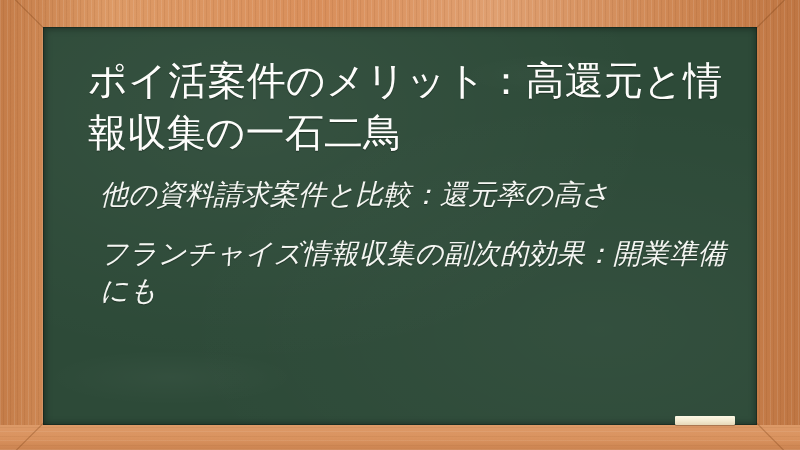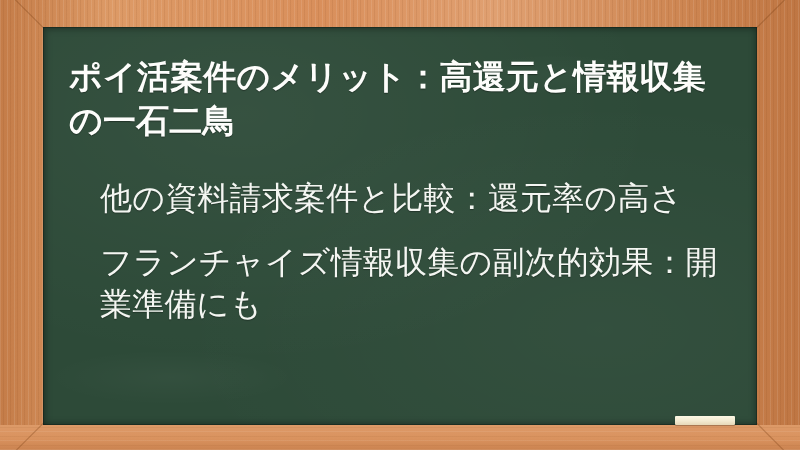--- a/index.html
+++ b/index.html
@@ -122,49 +122,50 @@
     inset: 0;
     background:
       radial-gradient(ellipse 180px 40px at 18% 88%, rgba(255,255,255,0.030), rgba(255,255,255,0) 70%),
       radial-gradient(ellipse 140px 30px at 72% 12%, rgba(255,255,255,0.025), rgba(255,255,255,0) 70%);
     pointer-events: none;
   }
 
   
   .title {
     position: absolute;
-    left: 26px;
+    left: 45px;
     top: 28px;
     width: 660px;
-    font-size: 33px;
+    font-size: 39px;
     line-height: 1.33;
-    font-weight: 700;
+    font-weight: 400;
     color: #fdfdfb;
     letter-spacing: 0.2px;
     text-shadow: 0 1px 1px rgba(0,0,0,0.35);
     white-space: pre-wrap;
   }
 
   .bullets {
     position: absolute;
     left: 57px;
     top: 150px;
     width: 640px;
     margin: 0;
     padding: 0;
     list-style: none;
   }
 
   .bullet {
-    font-size: 32px;
+    font-size: 28px;
     line-height: 1.32;
     color: #f4f6f2;
     letter-spacing: 0.2px;
     margin: 0 0 22px 0;
     text-shadow: 0 1px 1px rgba(0,0,0,0.32);
+    font-style: italic;
   }
   .bullet:last-child { margin-bottom: 0; }
 
   
   .chalk {
     position: absolute;
     left: 675px;
     top: 416px;
     width: 60px;
     height: 9px;

